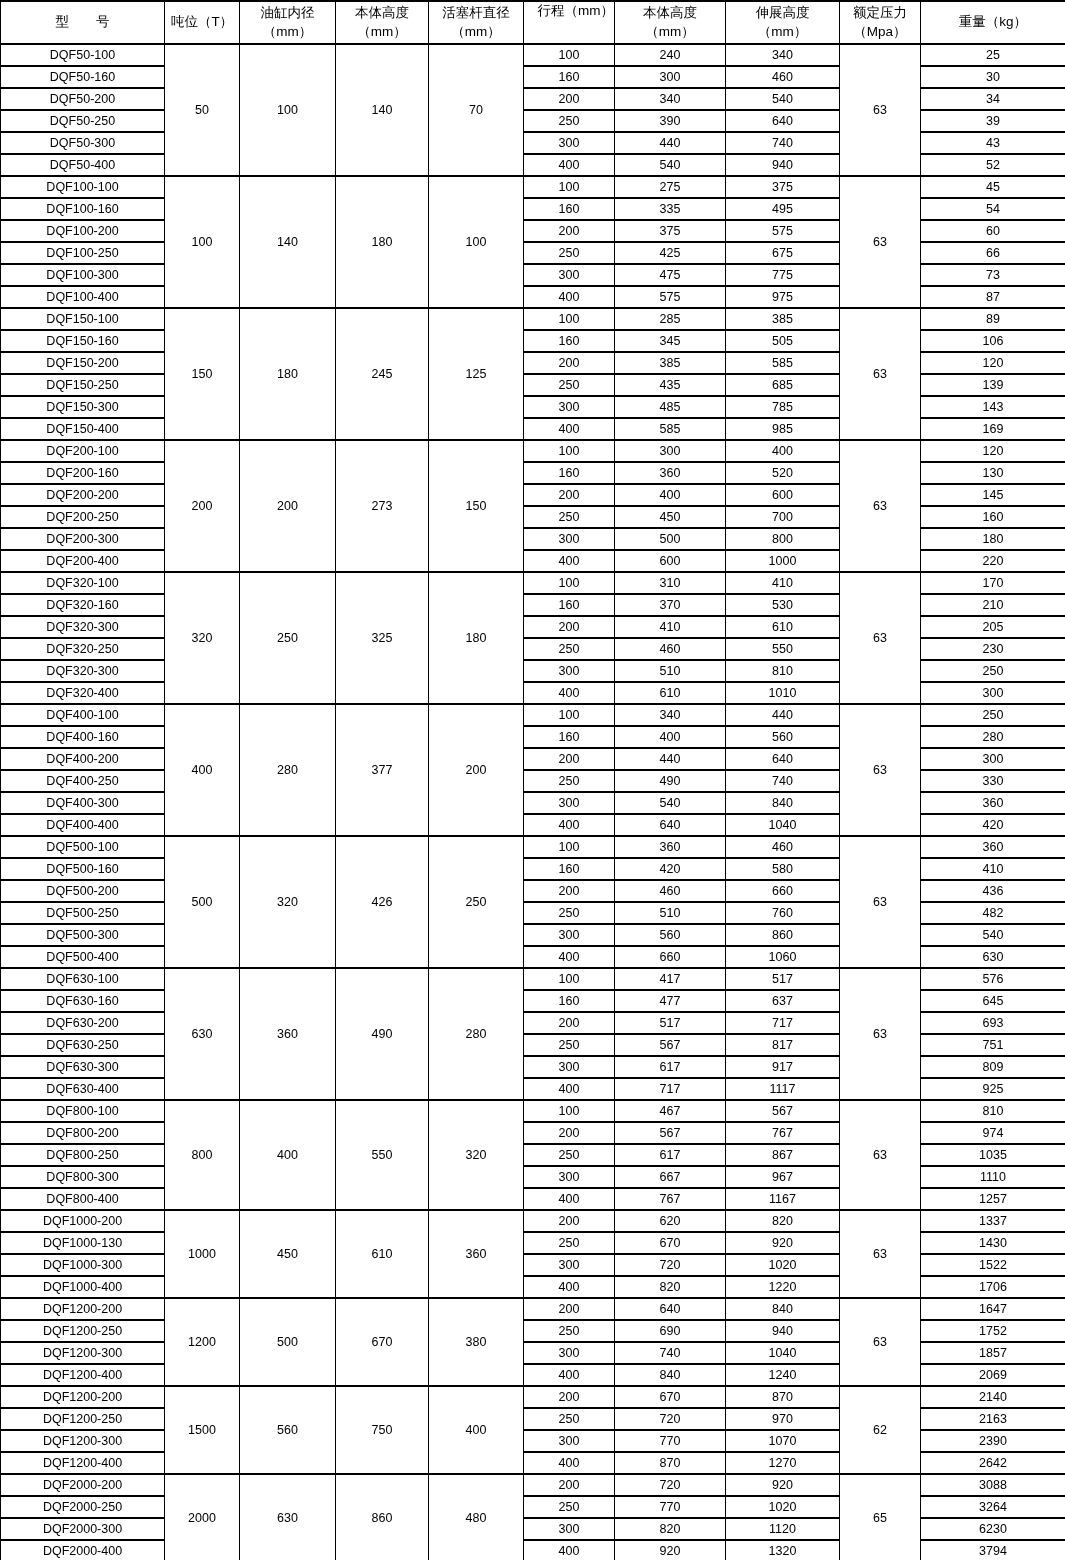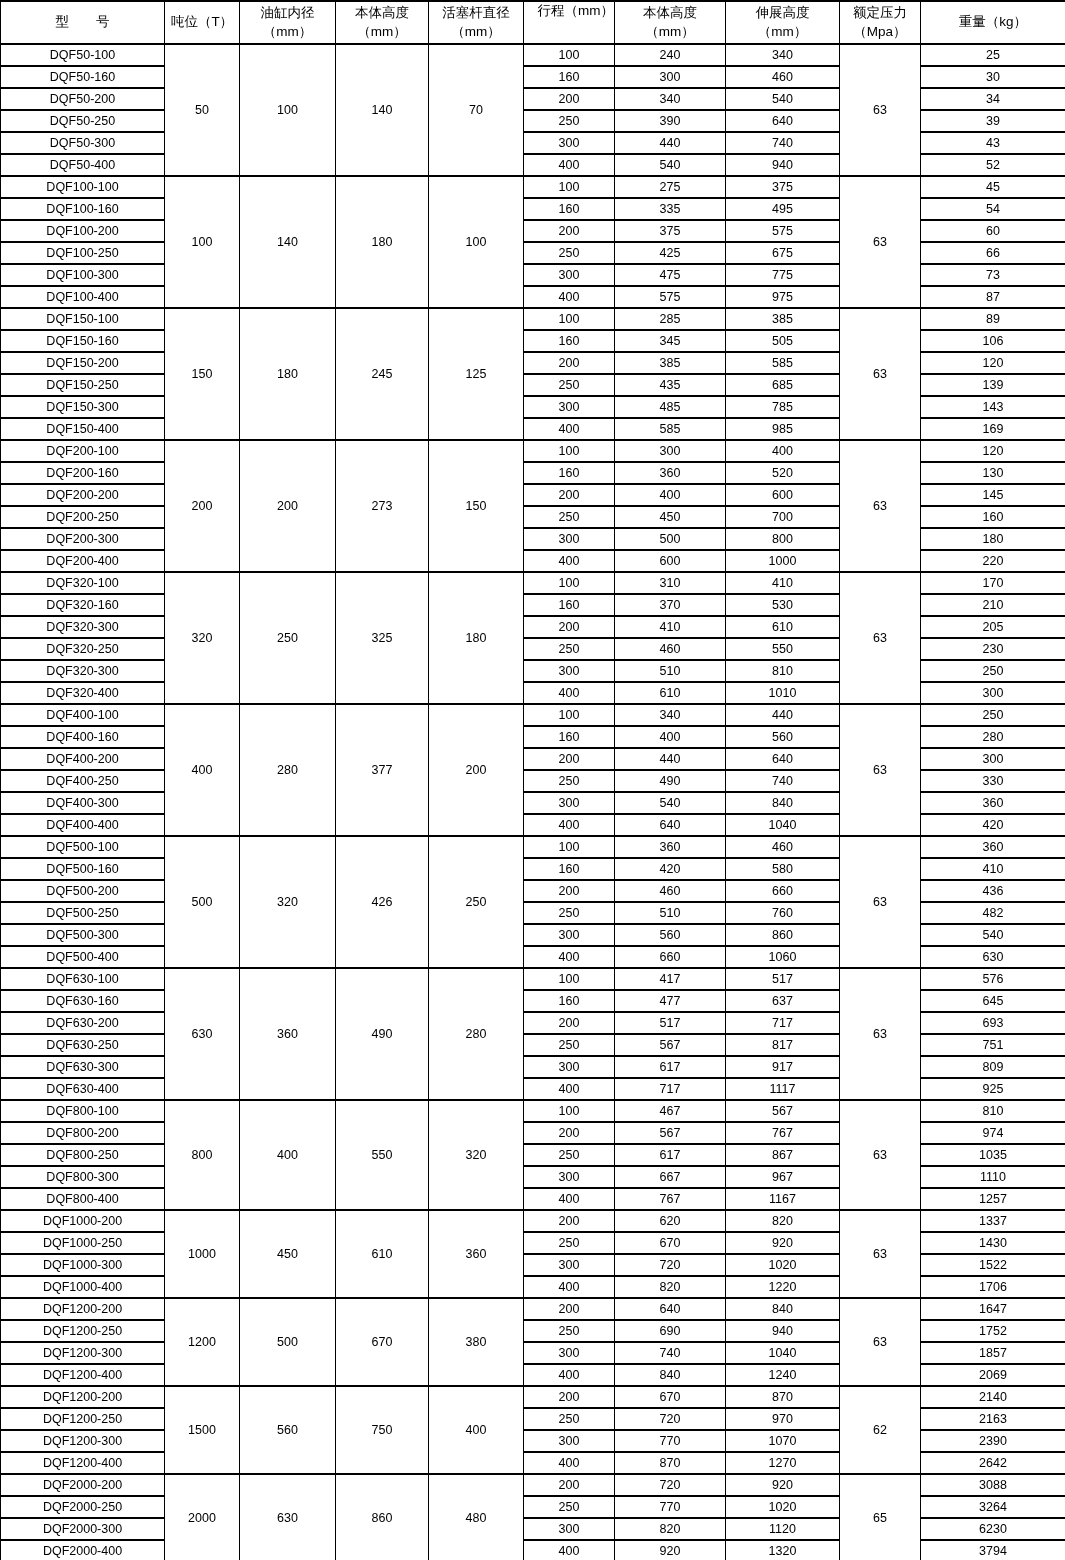--- a/index.html
+++ b/index.html
@@ -534,21 +534,21 @@
           <td rowspan="4">450</td>
           <td rowspan="4">610</td>
           <td rowspan="4">360</td>
           <td>200</td>
           <td>620</td>
           <td>820</td>
           <td rowspan="4">63</td>
           <td>1337</td>
         </tr>
         <tr>
-          <td>DQF1000-250</td>
+          <td>DQF1000-130</td>
           <td>250</td>
           <td>670</td>
           <td>920</td>
           <td>1430</td>
         </tr>
         <tr>
           <td>DQF1000-300</td>
           <td>300</td>
           <td>720</td>
           <td>1020</td>

